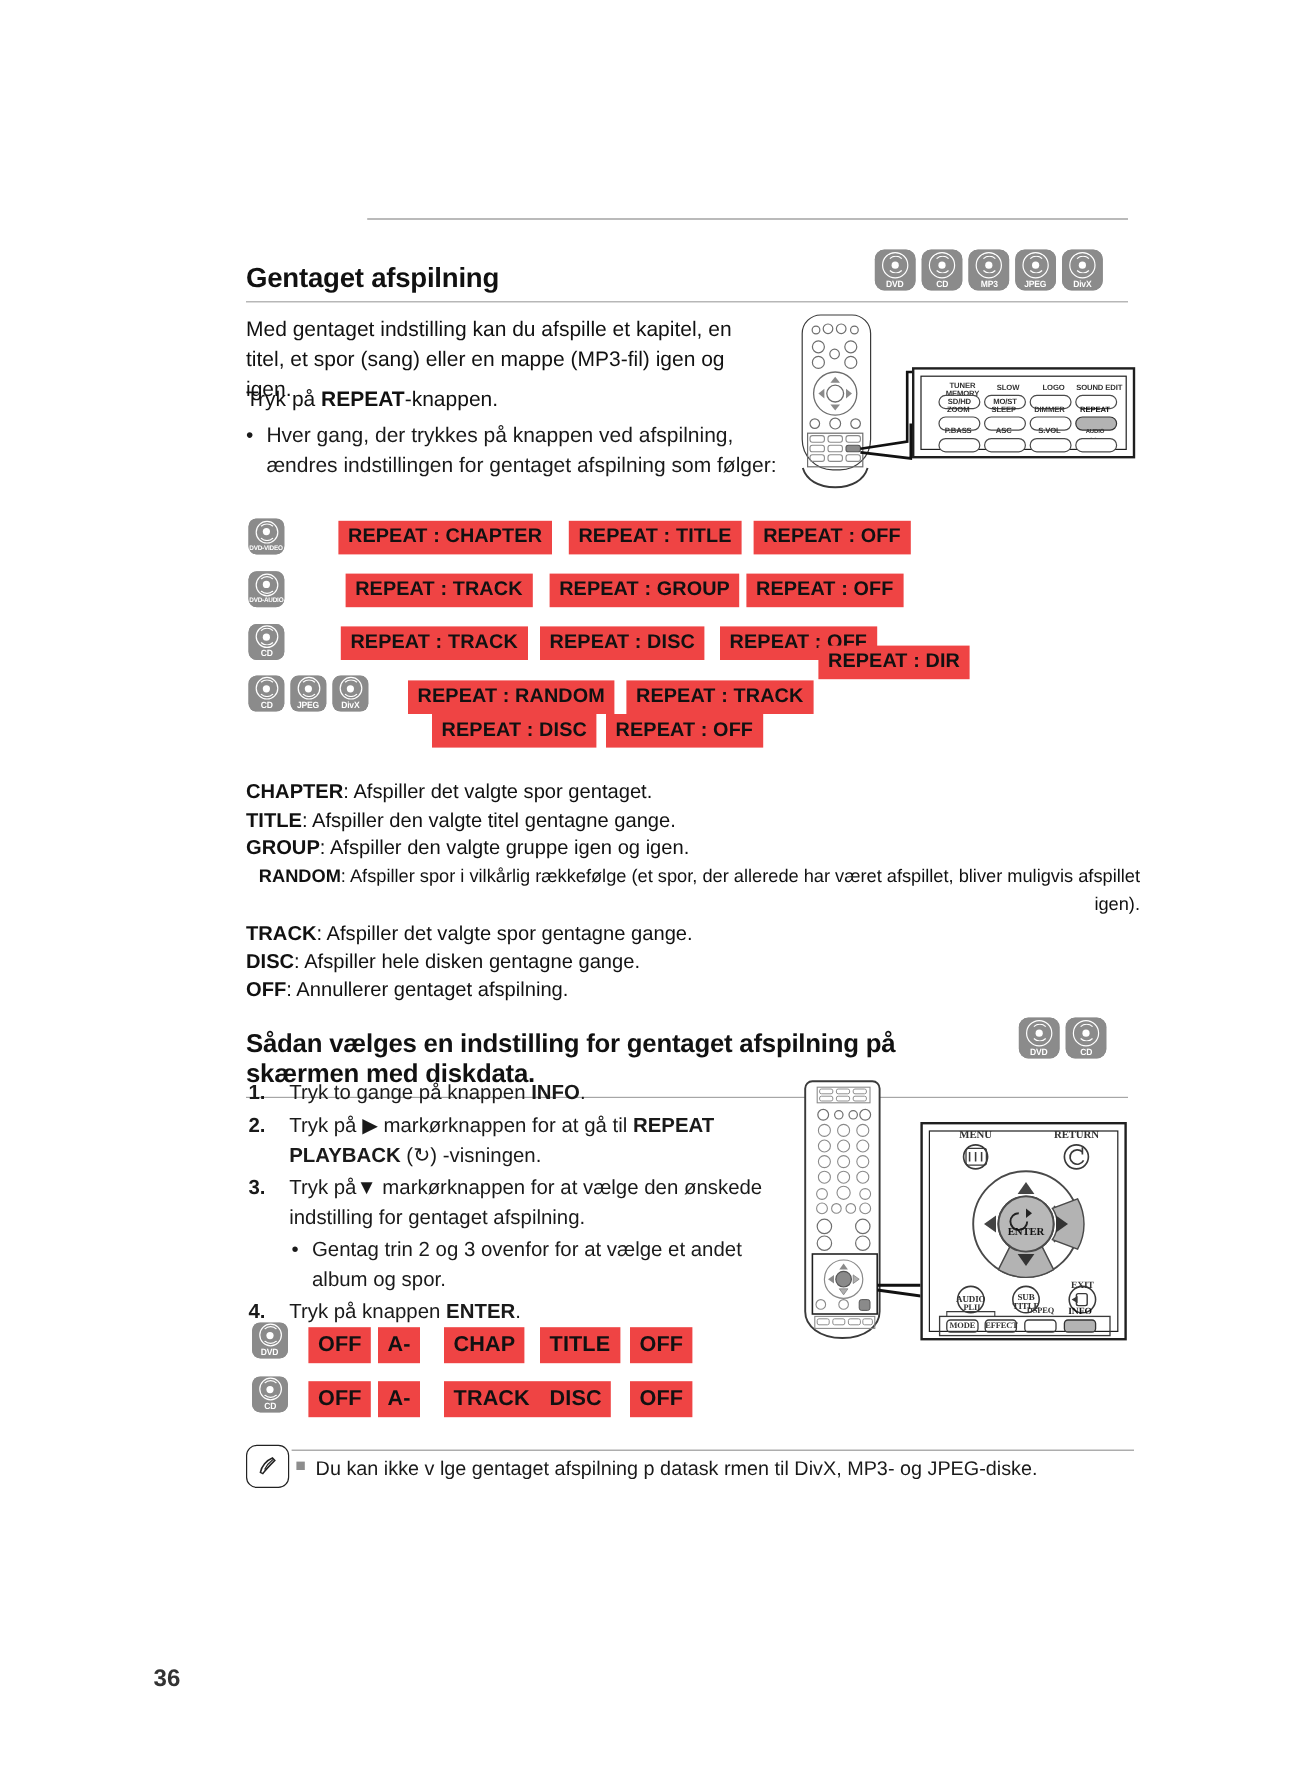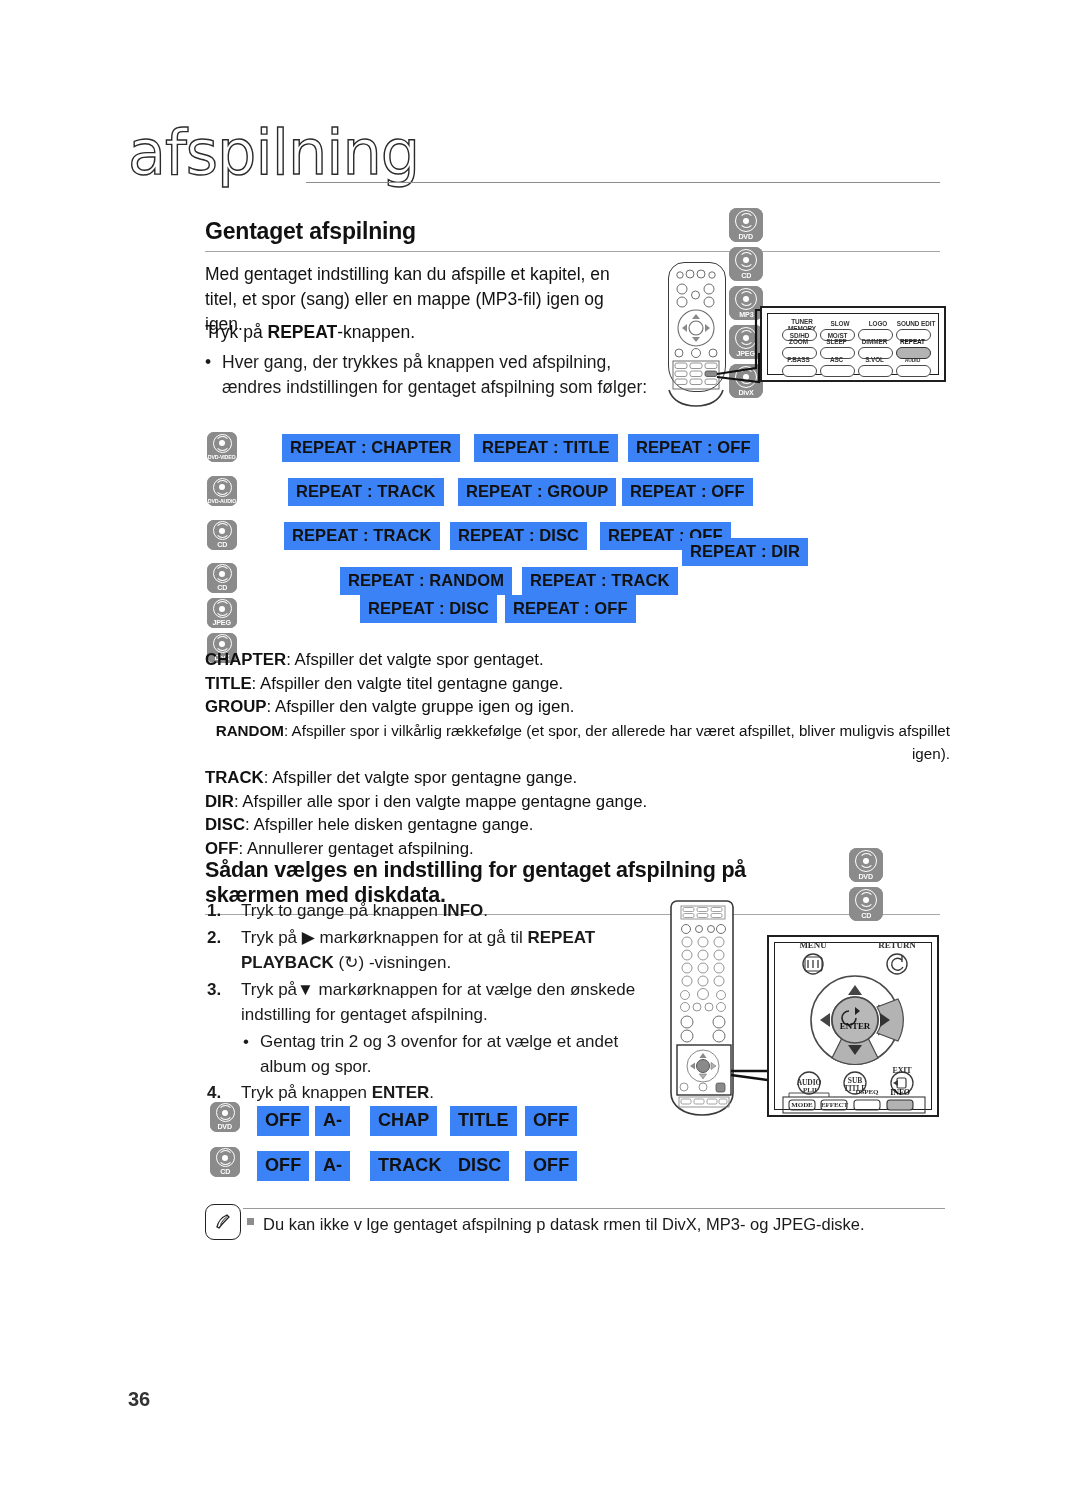--- a/index.html
+++ b/index.html
@@ -17,21 +17,21 @@
   }
   .masthead-rule{position:absolute;left:178px;right:0;top:52px;height:1px;background:#8d8d8d;}
 
   
   .sec-head{position:absolute;left:205px;width:735px;}
   .sec-head .txt{font-size:23px;font-weight:bold;color:#111;letter-spacing:-.2px;}
   .sec-head .rule{height:1px;background:#a6a6a6;margin-top:6px;}
   .sec-head.h2 .txt{font-size:21.5px;}
 
   
-  .badge-row{position:absolute;display:flex;gap:5px;flex-direction:column;}
+  .badge-row{position:absolute;display:flex;gap:5px;}
   .disc-badge{
     width:34px;height:34px;border-radius:8px;background:#8b8b8b;
     display:flex;flex-direction:column;align-items:center;justify-content:center;
     box-shadow:inset 0 0 0 1px #8b8b8b;
   }
   .disc-badge.sm{width:30px;height:30px;border-radius:7px;}
   .disc-badge .disc{
     width:20px;height:20px;border-radius:50%;
     border:1.6px solid #ffffff;display:flex;align-items:center;justify-content:center;
     position:relative;margin-bottom:1px;
@@ -52,21 +52,21 @@
 
   
   .para{position:absolute;font-size:17.5px;line-height:25px;color:#111;}
   .para b{font-weight:bold;}
   .bullet{position:absolute;font-size:17.5px;line-height:25px;}
   .bullet .dot{position:absolute;left:0;top:0;}
   .bullet .bt{display:block;margin-left:17px;}
 
   
   .chip{
-    display:inline-block;background:#3b82f6;color:#111;
+    display:inline-block;background:#ef4444;color:#111;
     font-size:16.5px;font-weight:bold;letter-spacing:.1px;
     padding:4px 8px 5px;white-space:nowrap;
   }
   .chip-line{position:absolute;display:flex;align-items:center;}
 
   
   .defs{position:absolute;left:205px;top:648px;width:745px;}
   .defs .d{font-size:16.8px;line-height:23.6px;color:#111;}
   .defs .d b{font-weight:bold;}
   .defs .d.small{font-size:15.2px;text-align:right;}
@@ -107,21 +107,20 @@
   .cbtn.on{background:#b3b3b3;border-color:#333;}
   .clab{position:absolute;font-size:6.4px;color:#333;font-weight:bold;text-align:center;letter-spacing:-.1px;white-space:nowrap;line-height:7px;}
   .clab.dark{color:#111;}
 </style>
 </head>
 <body>
 
 <div class="page">
 
   <div class="masthead">
-    <div class="masthead-title">afspilning</div>
     <div class="masthead-rule"></div>
   </div>
 
   <div class="sec-head" style="top:218px;">
     <div class="txt">Gentaget afspilning</div>
     <div class="rule"></div>
   </div>
 
   <div class="badge-row" id="s1badges" style="left:729px;top:208px;">
       <div class="disc-badge">
@@ -233,21 +232,20 @@
         <span class="chip">REPEAT : OFF</span>
       </div>
     </div>
 
   <div class="defs" id="defs">
       <div class="d"><b>CHAPTER</b><span>: Afspiller det valgte spor gentaget.</span></div>
       <div class="d"><b>TITLE</b><span>: Afspiller den valgte titel gentagne gange.</span></div>
       <div class="d"><b>GROUP</b><span>: Afspiller den valgte gruppe igen og igen.</span></div>
       <div class="d small"><b>RANDOM</b><span>: Afspiller spor i vilkårlig rækkefølge (et spor, der allerede har været afspillet, bliver muligvis afspillet igen).</span></div>
       <div class="d"><b>TRACK</b><span>: Afspiller det valgte spor gentagne gange.</span></div>
-      <div class="d"><b>DIR</b><span>: Afspiller alle spor i den valgte mappe gentagne gange.</span></div>
       <div class="d"><b>DISC</b><span>: Afspiller hele disken gentagne gange.</span></div>
       <div class="d"><b>OFF</b><span>: Annullerer gentaget afspilning.</span></div>
     </div>
 
   <div class="sec-head h2" style="top:858px;width:635px;">
     <div class="txt">Sådan vælges en indstilling for gentaget afspilning på skærmen med diskdata.</div>
     <div class="rule" style="width:735px;"></div>
   </div>
   <div class="badge-row" id="s2badges" style="left:849px;top:848px;">
       <div class="disc-badge">

